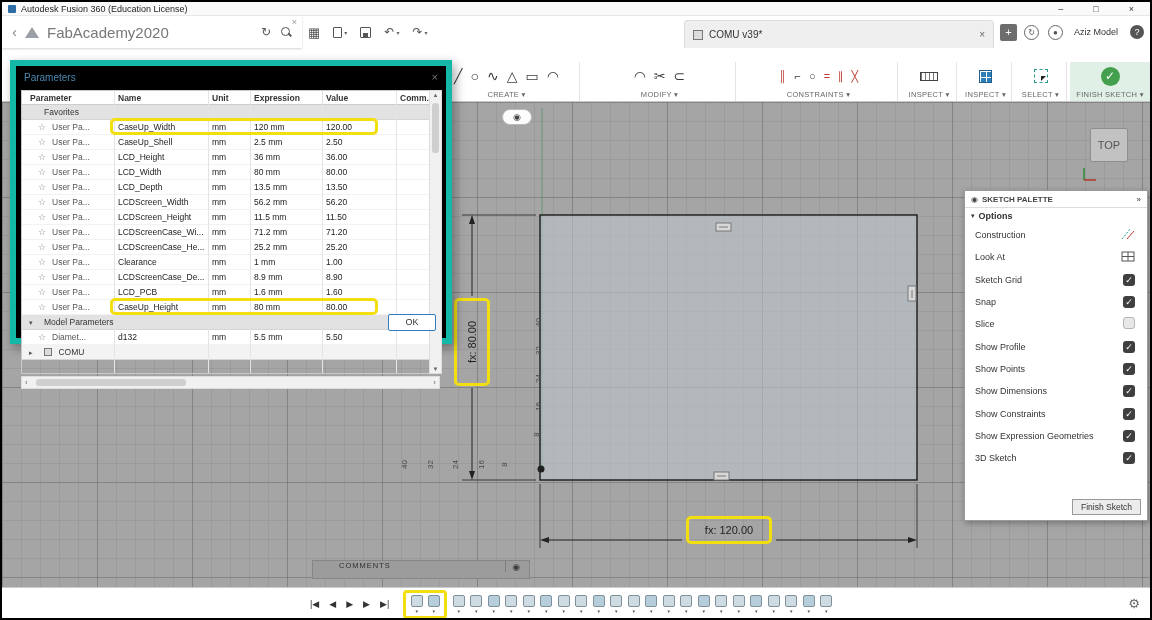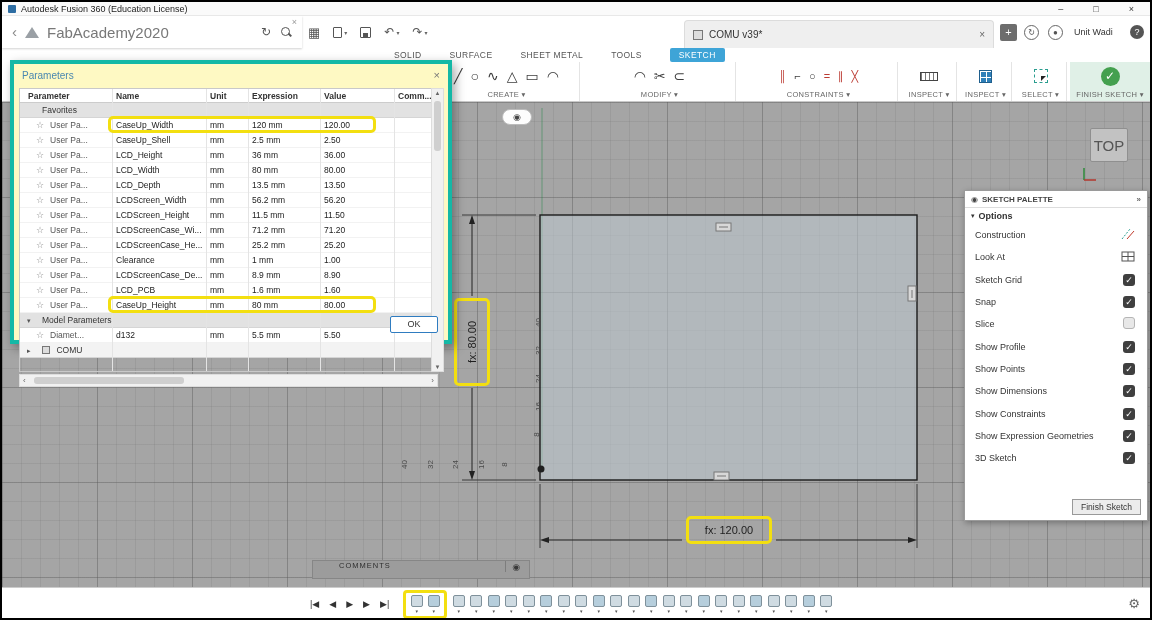--- a/index.html
+++ b/index.html
@@ -67,41 +67,41 @@
       linear-gradient(rgba(120,120,120,.22) 1px,transparent 1px),
       linear-gradient(90deg,rgba(120,120,120,.22) 1px,transparent 1px);
     background-size:95px 95px,95px 95px,19px 19px,19px 19px}
   .canvas-svg{position:absolute;left:0;top:0}
   .hl-yellow{border:3px solid #f3df10;border-radius:5px}
   .dim-w{position:absolute;left:684px;top:414px;width:86px;height:28px;display:flex;align-items:center;justify-content:center;font-size:11px;color:#1e1e1e;z-index:3}
   .dim-h{position:absolute;left:452px;top:196px;width:36px;height:88px;display:flex;align-items:center;justify-content:center;z-index:3}
   .dim-h span{transform:rotate(-90deg);white-space:nowrap;font-size:11px;color:#1e1e1e}
   .tick{position:absolute;font-size:8px;color:#4a4a4a;transform:rotate(-90deg);z-index:2}
   .nav-pill{position:absolute;left:500px;top:7px;width:30px;height:16px;background:#fdfdfd;border:1px solid #bbb;border-radius:8px;display:flex;align-items:center;justify-content:center;font-size:9px;color:#444;z-index:2}
-  .viewcube{position:absolute;left:1088px;top:26px;width:38px;height:34px;background:#c2c2c2;border:1px solid #8f8f8f;border-radius:2px;display:flex;align-items:center;justify-content:center;font-size:15px;color:#555;z-index:2}
+  .viewcube{position:absolute;left:1088px;top:26px;width:38px;height:34px;background:#c2c2c2;border:1px solid #8f8f8f;border-radius:2px;display:flex;align-items:center;justify-content:center;font-size:11px;color:#555;z-index:2}
   .axis-mini{position:absolute;left:1078px;top:62px;z-index:2}
 
   
   .comments{position:absolute;left:310px;top:558px;width:218px;height:19px;background:#9c9c9c;border:1px solid #868686;display:flex;align-items:flex-start;padding:0 8px 0 26px;z-index:5;font-size:7.5px;letter-spacing:1px;color:#2e2e2e}
   .comments .cm-right{margin-left:auto;display:flex;align-items:center;gap:6px}
   .cm-div{width:1px;height:11px;background:#7d7d7d}
   .cm-circ{font-size:9px;color:#3a3a3a}
 
   
   .palette{position:absolute;left:962px;top:188px;width:184px;height:331px;background:#fff;border:1px solid #9a9a9a;box-shadow:1px 2px 6px rgba(0,0,0,.3);z-index:20;font-size:9px;color:#333}
   .pal-head{height:17px;display:flex;align-items:center;gap:4px;padding:0 6px;border-bottom:1px solid #ddd;font-size:8px;font-weight:bold;color:#444}
   .pal-head .pal-collapse{margin-left:auto;color:#666}
   .pal-opt{height:16px;display:flex;align-items:center;gap:4px;padding:0 6px;font-weight:bold}
   .pal-rows .pal-row{height:22.3px;display:flex;align-items:center;justify-content:space-between;padding:0 12px 0 10px}
   .cbx{width:12px;height:12px;border-radius:3px;background:#3f3f3f;color:#fff;font-size:9px;line-height:12px;text-align:center;display:inline-block}
   .cbx.off{background:#e8e8e8;border:1px solid #b5b5b5}
   .finish-btn{position:absolute;right:6px;bottom:5px;padding:2px 8px;background:#ececec;border:1px solid #999;font-size:8.5px;color:#333}
 
   
-  .dialog{position:absolute;left:8px;top:58px;width:442px;height:284px;background:#fef9c3;border:4px solid #14b8a6;box-shadow:3px 4px 10px rgba(0,0,0,.35);z-index:50}
+  .dialog{position:absolute;left:8px;top:58px;width:442px;height:284px;background:#000000;border:6px solid #14b8a6;box-shadow:3px 4px 10px rgba(0,0,0,.35);z-index:50}
   .dlg-title{height:22px;display:flex;align-items:center;padding:0 8px;font-size:10px;color:#4a87b0}
   .dlg-close{margin-left:auto;color:#777;font-size:11px}
   .dlg-table{position:absolute;left:5px;top:24px;width:419px;height:284px;border:1px solid #c9c9c9;overflow:hidden}
   .thead{height:14px;border-bottom:1px solid #ccc;position:relative;font-size:8.5px;font-weight:bold;color:#333;background:#fff}
   .thead span{position:absolute;line-height:14px;white-space:nowrap}
   .colline{position:absolute;top:0;bottom:0;width:1px;background:#e4e4e4;pointer-events:none}
   .sec-row{height:15px;background:#e2e2e2;font-size:8.5px;color:#333;line-height:15px;padding-left:22px;border-bottom:1px solid #d5d5d5;position:relative}
   .sec-row .sec-car{position:absolute;left:7px;font-size:7px;color:#555}
   .sec-row .plus{color:#3a9c3a;font-weight:bold;margin-left:3px}
   .comu-row{background:#f3f3f3}
@@ -180,31 +180,24 @@
         </span>
     </div>
     <div class="doctab">
       <span class="cube-ic"></span>
       <span>COMU v39*</span>
       <span class="tab-close">×</span>
     </div>
     <div class="newtab-btn">+</div>
     <div class="circ-ic sync-pos">↻</div>
     <div class="circ-ic notif-pos">●</div>
-    <div class="user-name">Unit Wadi</div>
+    <div class="user-name">Aziz Model</div>
     <div class="help-btn">?</div>
   </div>
 
-  <div class="tabsrow">
-    <span>SOLID</span>
-    <span>SURFACE</span>
-    <span>SHEET METAL</span>
-    <span>TOOLS</span>
-    <span class="tab-active">SKETCH</span>
-  </div>
 
   <div class="ribbon">
     <div class="grp" style="left:432px;width:146px">
       <div class="grp-icons">
         <span>╱</span>
         <span>○</span>
         <span>∿</span>
         <span>△</span>
         <span>▭</span>
         <span>◠</span>

